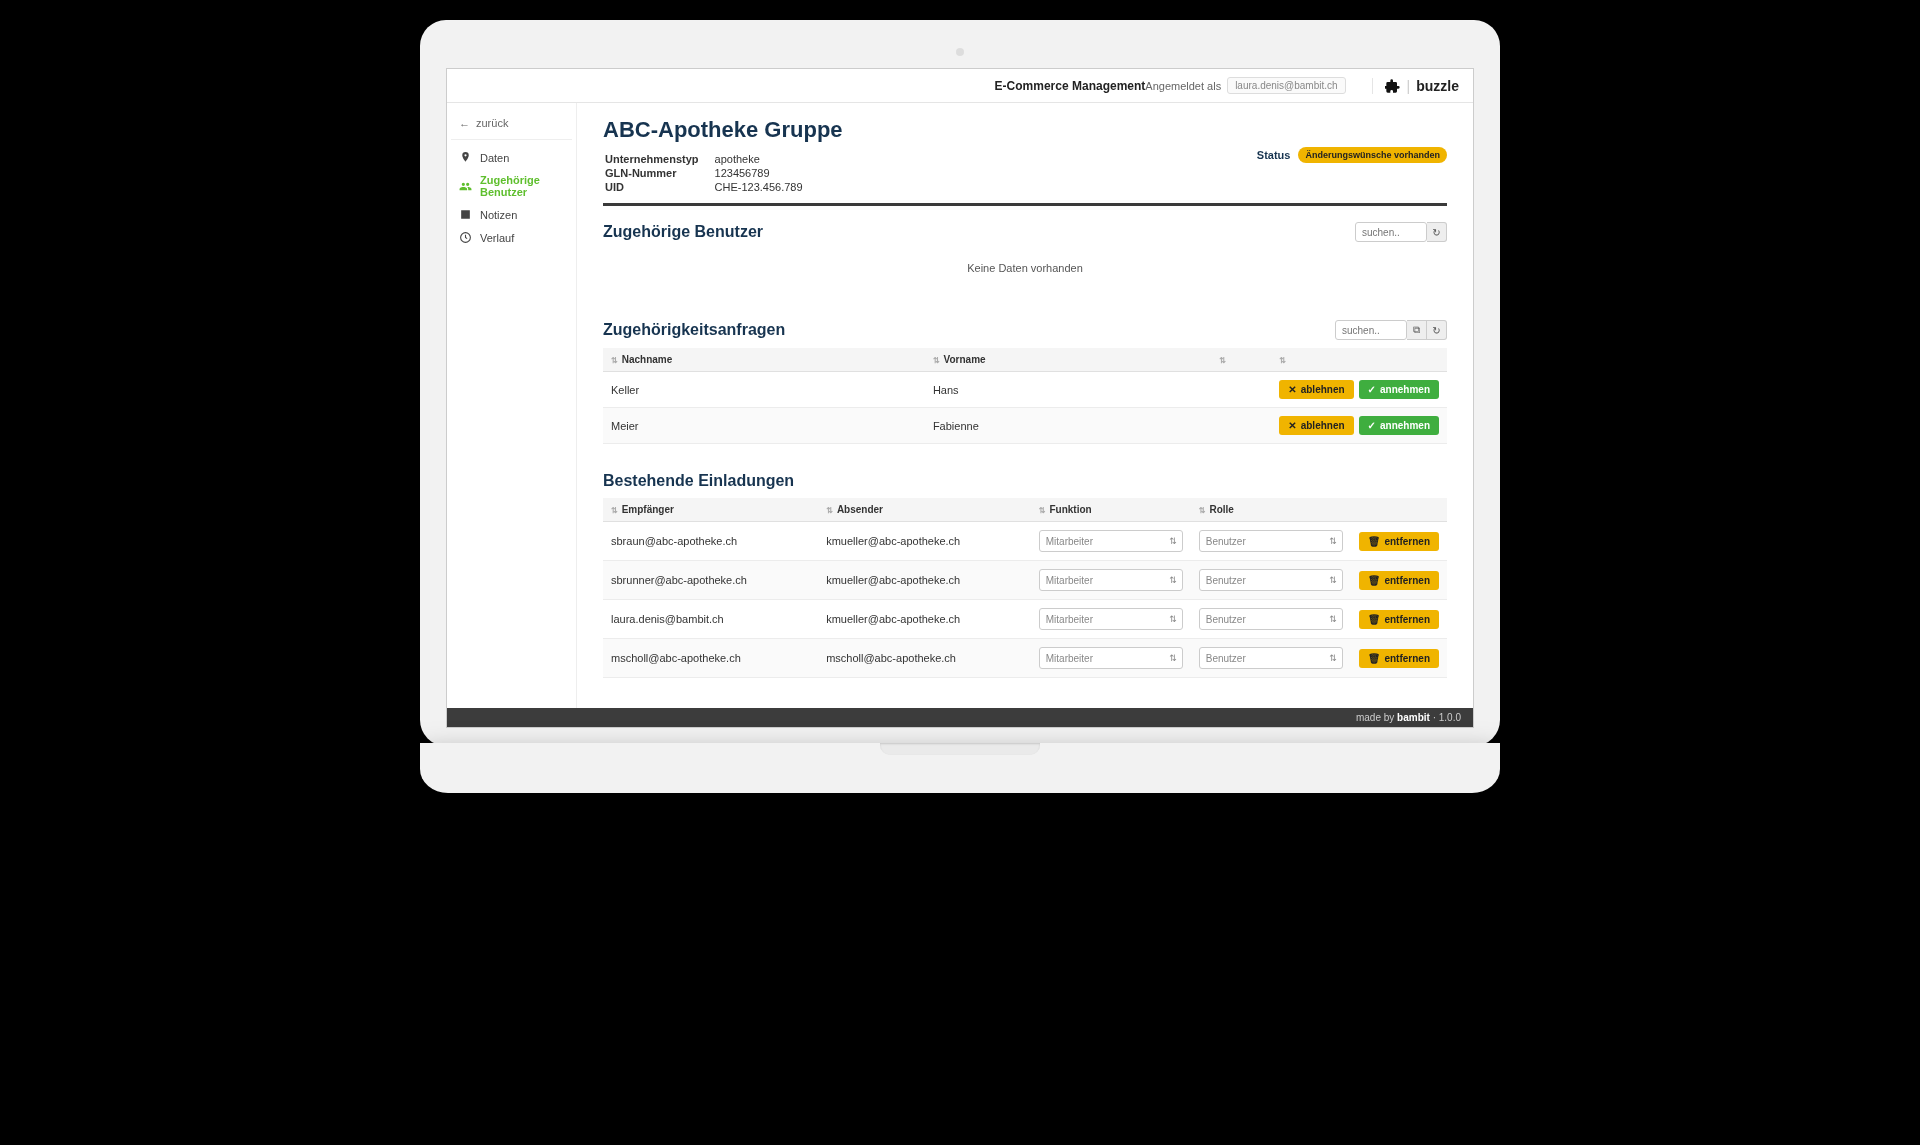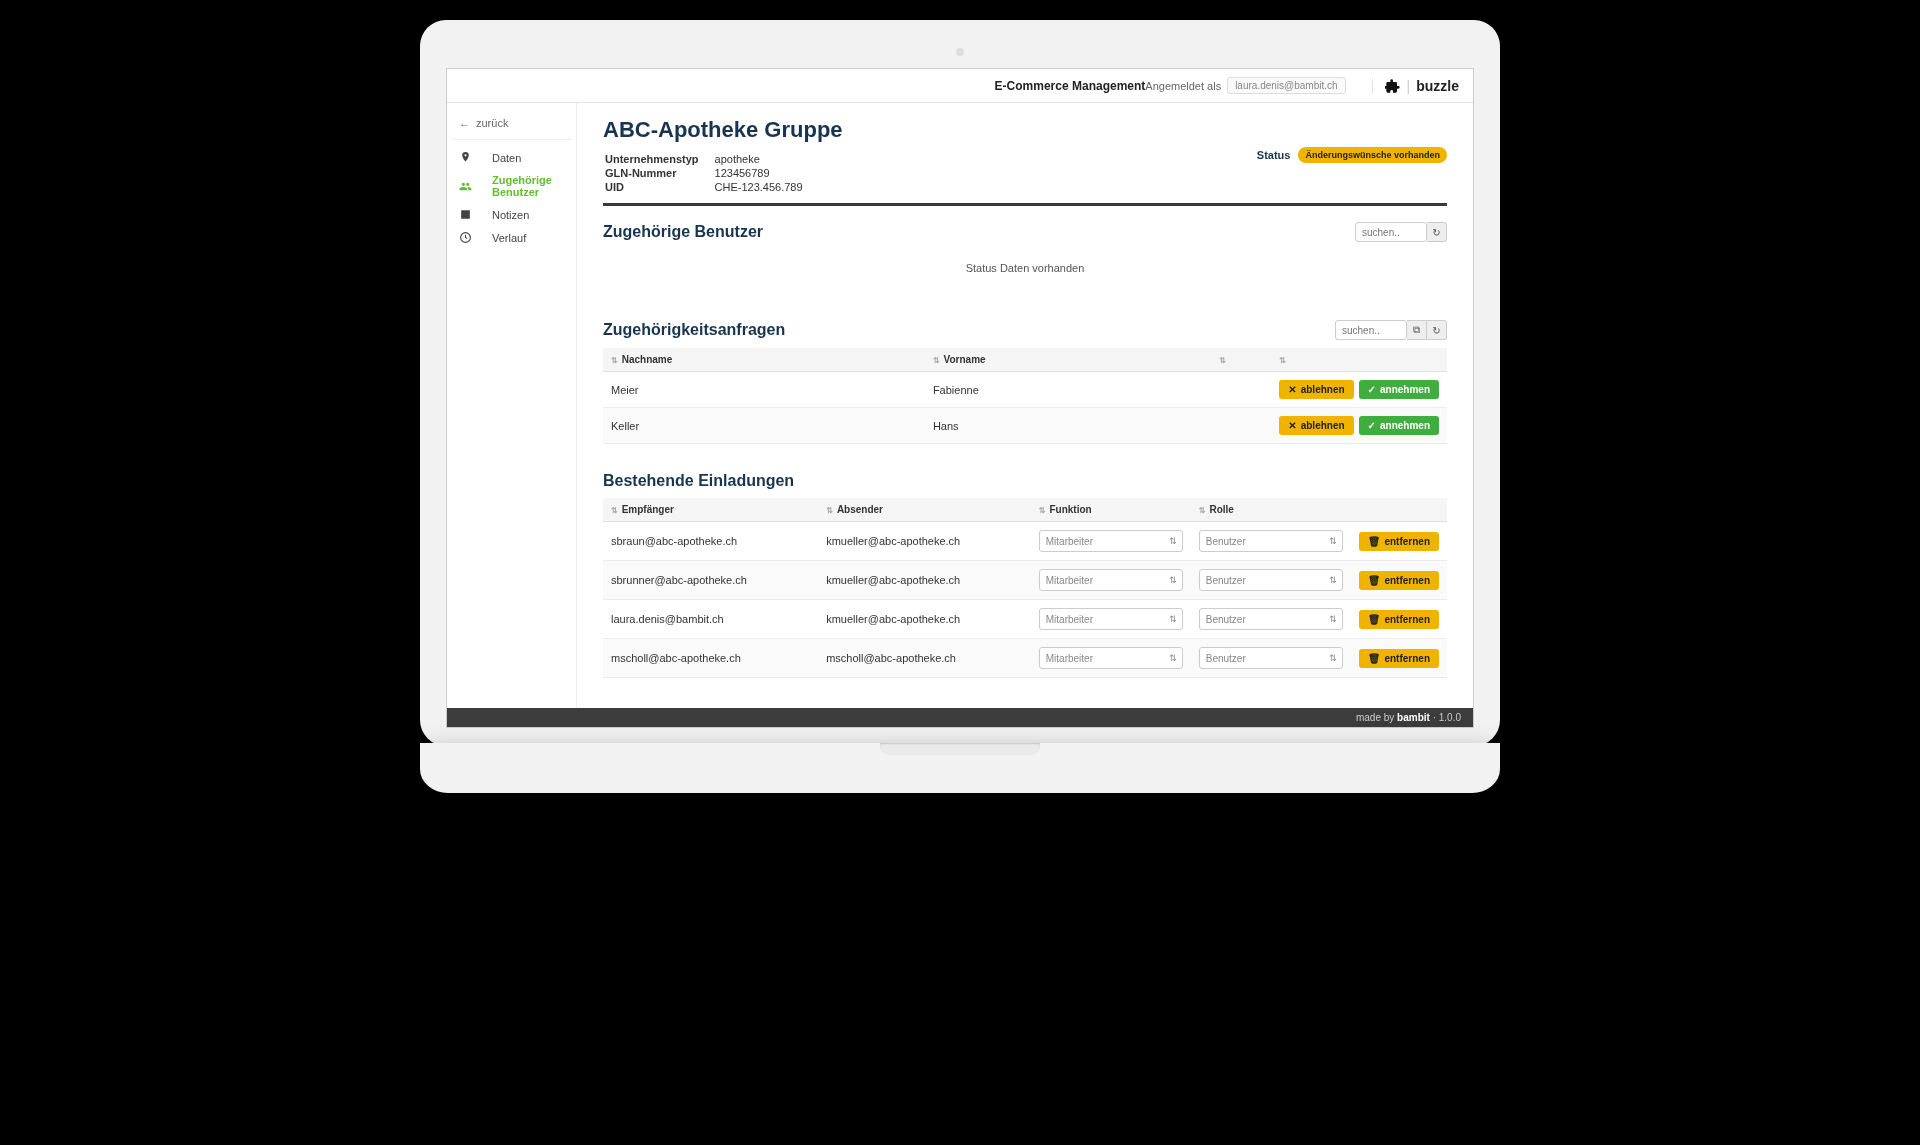--- a/index.html
+++ b/index.html
@@ -49,21 +49,21 @@
   
   .body { flex:1; display:flex; overflow:auto; }
   .sidebar {
     width:130px; min-width:130px; padding:10px 4px; border-right:1px solid #eee; background:#fff;
   }
   .back-link {
     display:flex; align-items:center; gap:6px; padding:4px 8px 10px 8px;
     font-size:11px; color:#666; border-bottom:1px solid #eee; margin-bottom:6px; cursor:pointer;
   }
   .nav-item {
-    display:flex; align-items:center; gap:20px; padding:5px 8px; font-size:11px; color:#444; cursor:pointer;
+    display:flex; align-items:center; gap:8px; padding:5px 8px; font-size:11px; color:#444; cursor:pointer;
   }
   .nav-item.active { color:#5fbf2e; font-weight:600; }
   .nav-icon { width:13px; height:13px; display:flex; align-items:center; justify-content:center; }
   
   .content { flex:1; padding:14px 26px 40px 26px; overflow:auto; }
   
   
   .company-title { font-size:22px; font-weight:700; color:#173450; margin-bottom:8px; }
   .meta-table { font-size:11px; color:#333; }
   .meta-table td:first-child { font-weight:700; padding-right:14px; }
@@ -235,21 +235,21 @@
 
           <div class="section-head">
             <div class="section-title">Zugehörige Benutzer</div>
             <div class="search-group">
               <input class="search-input" placeholder="suchen.." style="">
               <div class="icon-btn">
                 <span>↻</span>
               </div>
             </div>
           </div>
-          <div class="empty">Status Daten vorhanden</div>
+          <div class="empty">Keine Daten vorhanden</div>
 
           <div class="section-head section-gap">
             <div class="section-title">Zugehörigkeitsanfragen</div>
             <div class="search-group">
               <input class="search-input" placeholder="suchen.." style="">
               <div class="icon-btn sep">
                 <span>⧉</span>
               </div>
               <div class="icon-btn">
                 <span>↻</span>
@@ -260,34 +260,34 @@
             <thead>
               <tr>
                 <th><span class="sort">⇅</span><span>Nachname</span></th>
                 <th><span class="sort">⇅</span><span>Vorname</span></th>
                 <th style="width:60px"><span class="sort">⇅</span></th>
                 <th style="width:160px"><span class="sort">⇅</span></th>
               </tr>
             </thead>
             <tbody id="requests-body">
                 <tr>
-                  <td>Meier</td>
-                  <td>Fabienne</td>
+                  <td>Keller</td>
+                  <td>Hans</td>
                   <td></td>
                   <td class="actions"><button class="btn btn-warn">
                       <span>✕</span>
                       <span>ablehnen</span>
                     </button><button class="btn btn-ok">
                       <span>✓</span>
                       <span>annehmen</span>
                     </button></td>
                 </tr>
                 <tr>
-                  <td>Keller</td>
-                  <td>Hans</td>
+                  <td>Meier</td>
+                  <td>Fabienne</td>
                   <td></td>
                   <td class="actions"><button class="btn btn-warn">
                       <span>✕</span>
                       <span>ablehnen</span>
                     </button><button class="btn btn-ok">
                       <span>✓</span>
                       <span>annehmen</span>
                     </button></td>
                 </tr>
               </tbody>

